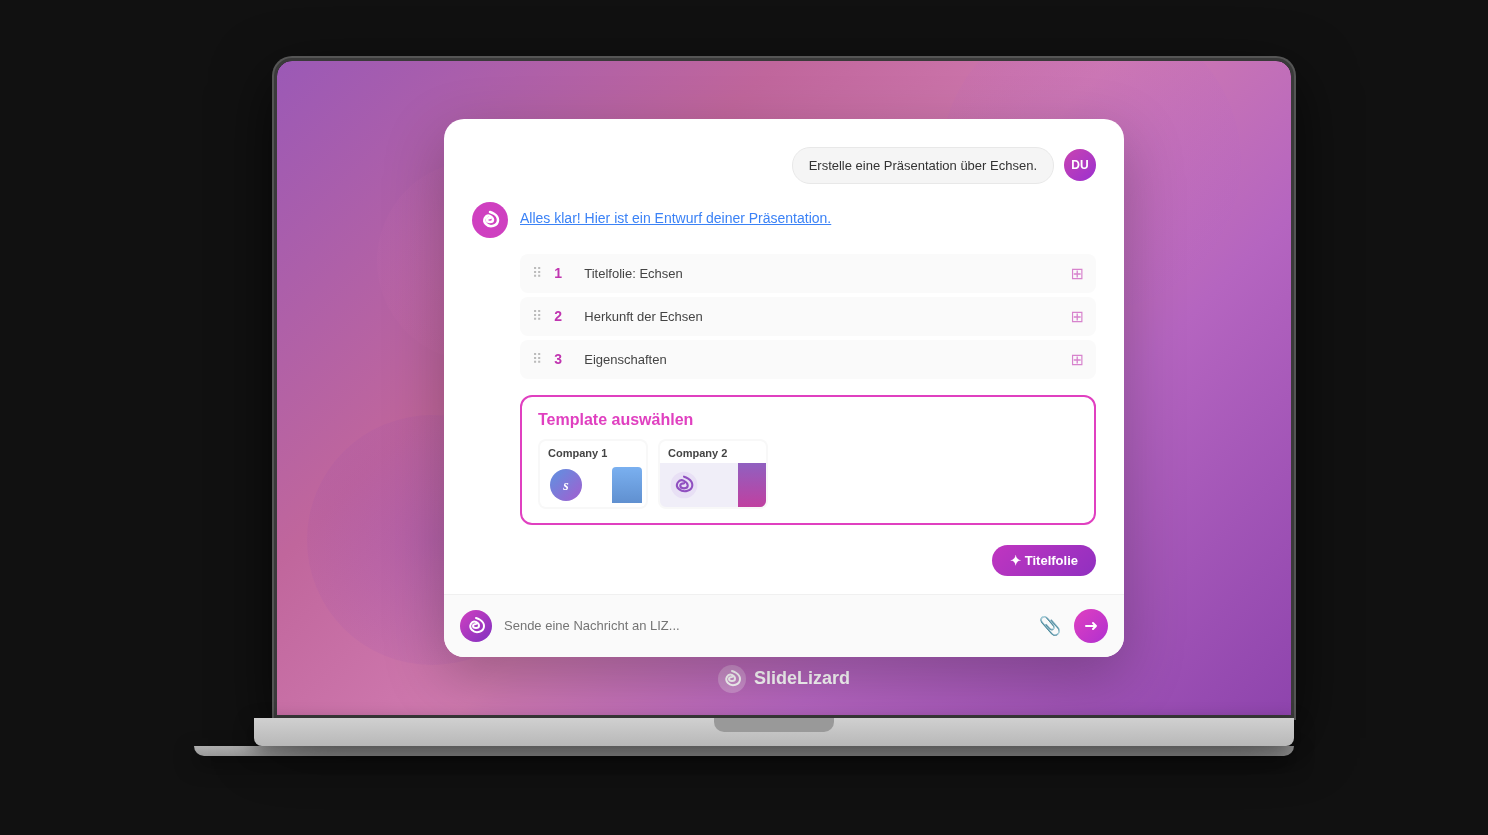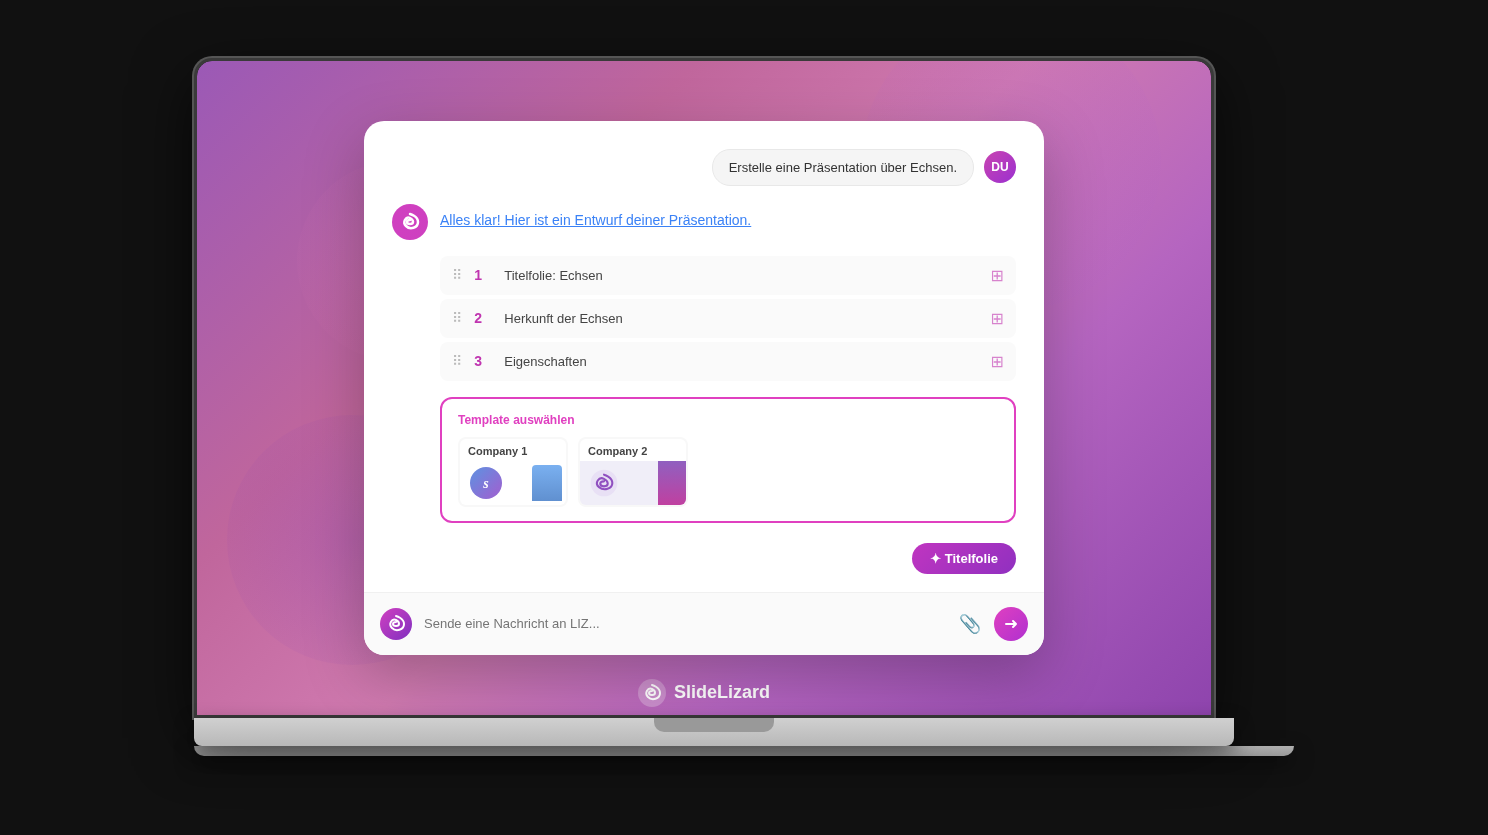--- a/index.html
+++ b/index.html
@@ -15,21 +15,21 @@
       overflow: hidden;
     }
 
     
     .laptop-shell {
       width: 1100px;
       height: 720px;
       position: relative;
       display: flex;
       flex-direction: column;
-      align-items: flex-start;
+      align-items: flex-end;
     }
 
     .laptop-screen-bezel {
       width: 1020px;
       height: 660px;
       background: #1a1a1a;
       border-radius: 18px 18px 0 0;
       border: 3px solid #3a3a3a;
       overflow: hidden;
       position: relative;
@@ -195,21 +195,21 @@
     .template-selector {
       margin-left: 48px;
       margin-bottom: 20px;
       border: 2px solid #e040c0;
       border-radius: 12px;
       padding: 14px 16px;
       position: relative;
     }
 
     .template-label {
-      font-size: 12px;
+      font-size: 16px;
       color: #e040c0;
       font-weight: 600;
       margin-bottom: 10px;
     }
 
     .template-options {
       display: flex;
       gap: 10px;
     }
 
@@ -530,21 +530,21 @@
           <input type="text" class="chat-input-field" placeholder="Sende eine Nachricht an LIZ..." style="">
           <span class="attach-icon">📎</span>
           <button class="send-btn">
             <svg width="16" height="16" viewBox="0 0 16 16" fill="none">
               <path d="M3 8 L13 8 M10 5 L13 8 L10 11" stroke="white" stroke-width="2" stroke-linecap="round" stroke-linejoin="round"></path>
             </svg>
           </button>
         </div>
       </div>
 
-      <div class="brand-footer" style="bottom:8px;">
+      <div class="brand-footer" style="bottom:22px;">
         <svg class="brand-logo-icon" viewBox="0 0 28 28" width="28" height="28">
           <circle cx="14" cy="14" r="14" fill="rgba(255,255,255,0.25)"></circle>
           <path d="M14 6 C14 6, 22 8, 22 14 C22 20, 14 22, 10 18 C6 14, 10 8, 14 10 C18 12, 18 16, 14 16 C10 16, 10 12, 14 12" stroke="white" stroke-width="2" stroke-linecap="round" fill="none"></path>
         </svg>
         <span style="color:white;font-size:18px;">
           <span class="bold">Slide</span><span class="light">Lizard</span>
         </span>
       </div>
 
     </div>

